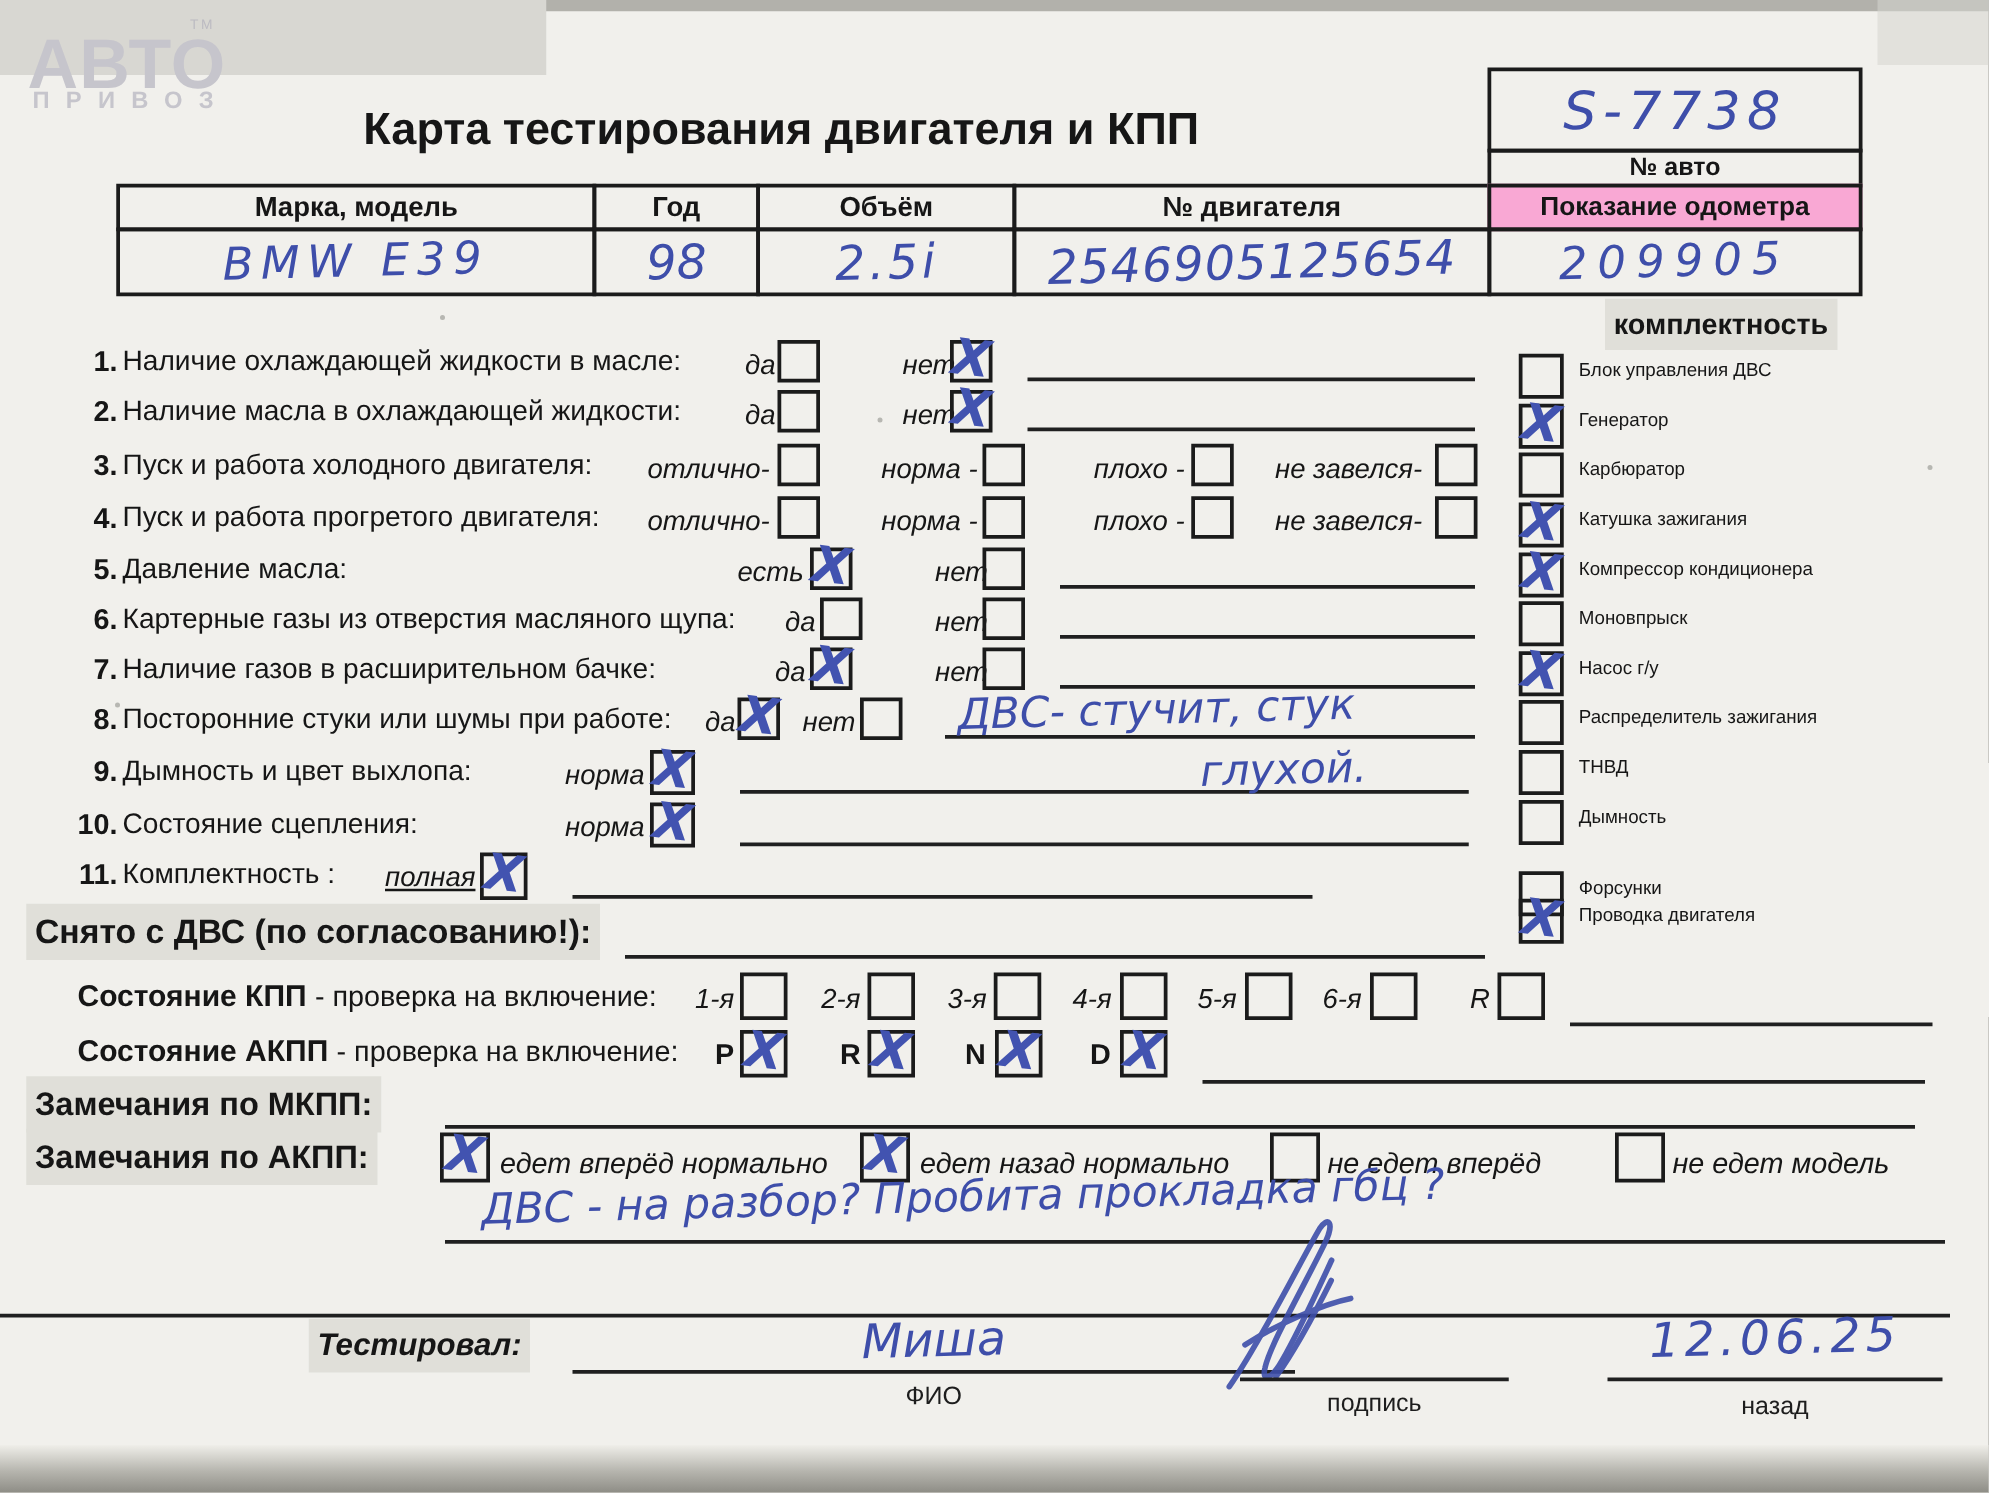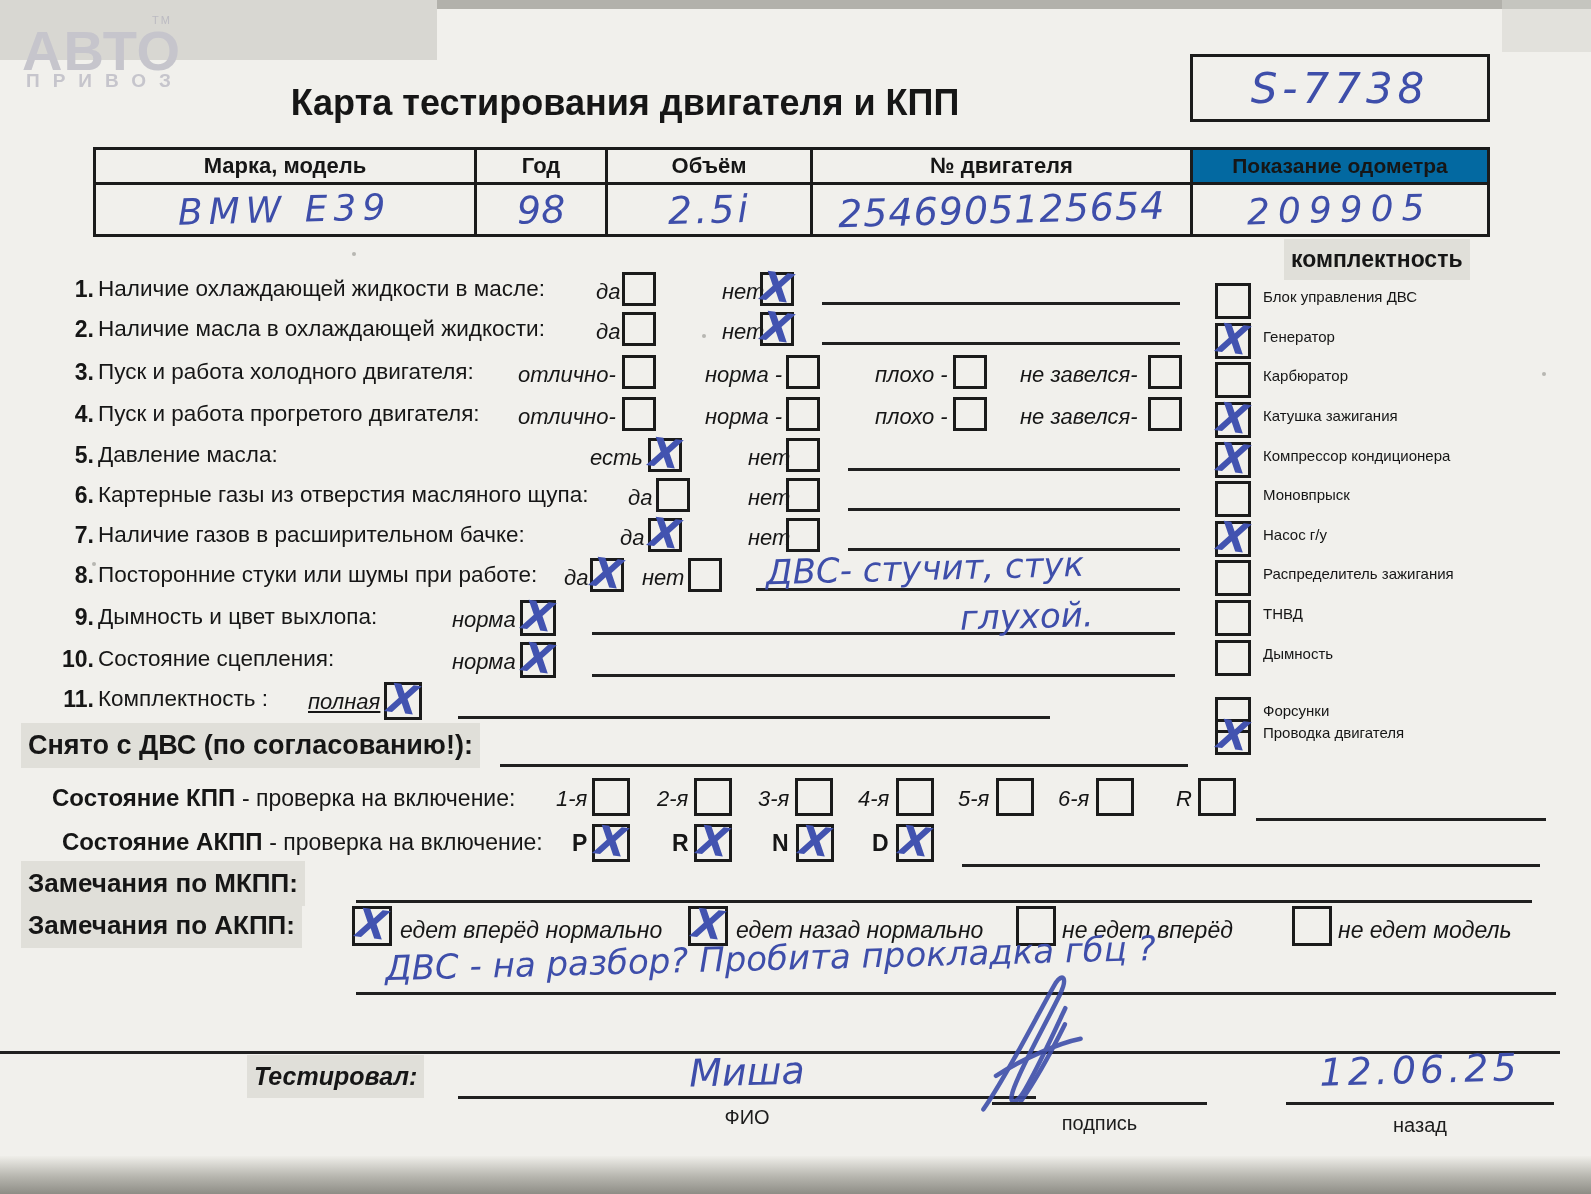--- a/index.html
+++ b/index.html
@@ -16,21 +16,21 @@
   .speck { position:absolute; width:4px; height:4px; border-radius:50%; background:#7e7e78; opacity:.5; }
   
   .logo-top { position:absolute; left:22px; top:18px; font-size:56px; font-weight:bold; letter-spacing:1px; color:#c6c5cc; }
   .logo-tm { position:absolute; left:152px; top:14px; font-size:11px; letter-spacing:2px; color:#bcbbc2; }
   .logo-bottom { position:absolute; left:26px; top:70px; font-size:19px; font-weight:bold; letter-spacing:13px; color:#c6c5cc; }
   .title { position:absolute; left:150px; top:82px; width:950px; text-align:center; font-size:36px; font-weight:bold; white-space:nowrap; }
   
   .tcell { position:absolute; border:3px solid #1b1b1b; box-sizing:border-box;
            display:flex; align-items:center; justify-content:center; background:transparent; }
   .th { font-weight:bold; font-size:22px; }
-  .th-gray { background:#0369a1; }
+  .th-gray { background:#f9a8d4; }
   
   .hw { font-family:"DejaVu Sans", sans-serif; font-style:italic; color:#3e4eaa; white-space:nowrap; }
   .rot { transform:rotate(-1.5deg); }
   
   .cb { position:absolute; width:34px; height:34px; border:3px solid #1b1b1b; box-sizing:border-box; }
   .cb38 { width:38px; height:38px; }
   .cb40 { width:40px; height:40px; }
   .cb.checked::after {
     content:"X"; position:absolute; left:50%; top:50%;
     transform:translate(-50%,-54%) rotate(7deg);
@@ -72,20 +72,23 @@
 
   <div class="logo-top">АВТО</div>
   <div class="logo-tm">ТМ</div>
   <div class="logo-bottom">ПРИВОЗ</div>
 
   <div class="title">Карта тестирования двигателя  и КПП</div>
 
   <div class="tcell" style="left:1190px; top:54px; width:300px; height:68px;">
     <span class="hw" style="font-size:42px; letter-spacing:5px;">S-7738</span>
   </div>
+  <div class="tcell th" style="left:1190px; top:119px; width:300px; height:31px; font-size:20px;">
+    <span>№ авто</span>
+  </div>
 
   <div class="tcell th" style="left:93px;  top:147px; width:384px; height:38px;">
       <span>Марка, модель</span>
     </div>
   <div class="tcell th" style="left:474px; top:147px; width:134px; height:38px;">
       <span>Год</span>
     </div>
   <div class="tcell th" style="left:605px; top:147px; width:208px; height:38px;">
       <span>Объём</span>
     </div>
@@ -271,21 +274,21 @@
   </div>
   <div class="eqrow" style="top:719px;">
     <span class="cb checked" style="left:0; width:36px; height:36px;"></span>
     <span class="eq-label">Проводка двигателя</span>
   </div>
 
   <div class="sec hl" style="left:28px; top:730px; font-size:27px;">Снято с ДВС (по согласованию!):</div>
   <div class="line" style="left:500px; width:688px; top:764px;"></div>
 
   <div class="crow" style="top:778px; height:46px;">
-    <span class="mixed" style="left:52px; top:6px;"><span class="b">Состояние КПП</span> <span style="font-size:23px;">- проверка на включение:</span></span>
+    <span class="mixed" style="left:62px; top:6px;"><span class="b">Состояние КПП</span> <span style="font-size:23px;">- проверка на включение:</span></span>
     <span class="glabel" style="left:556px;">1-я</span>
     <span class="cb cb38" style="left:592px;"></span>
     <span class="glabel" style="left:657px;">2-я</span>
     <span class="cb cb38" style="left:694px;"></span>
     <span class="glabel" style="left:758px;">3-я</span>
     <span class="cb cb38" style="left:795px;"></span>
     <span class="glabel" style="left:858px;">4-я</span>
     <span class="cb cb38" style="left:896px;"></span>
     <span class="glabel" style="left:958px;">5-я</span>
     <span class="cb cb38" style="left:996px;"></span>

